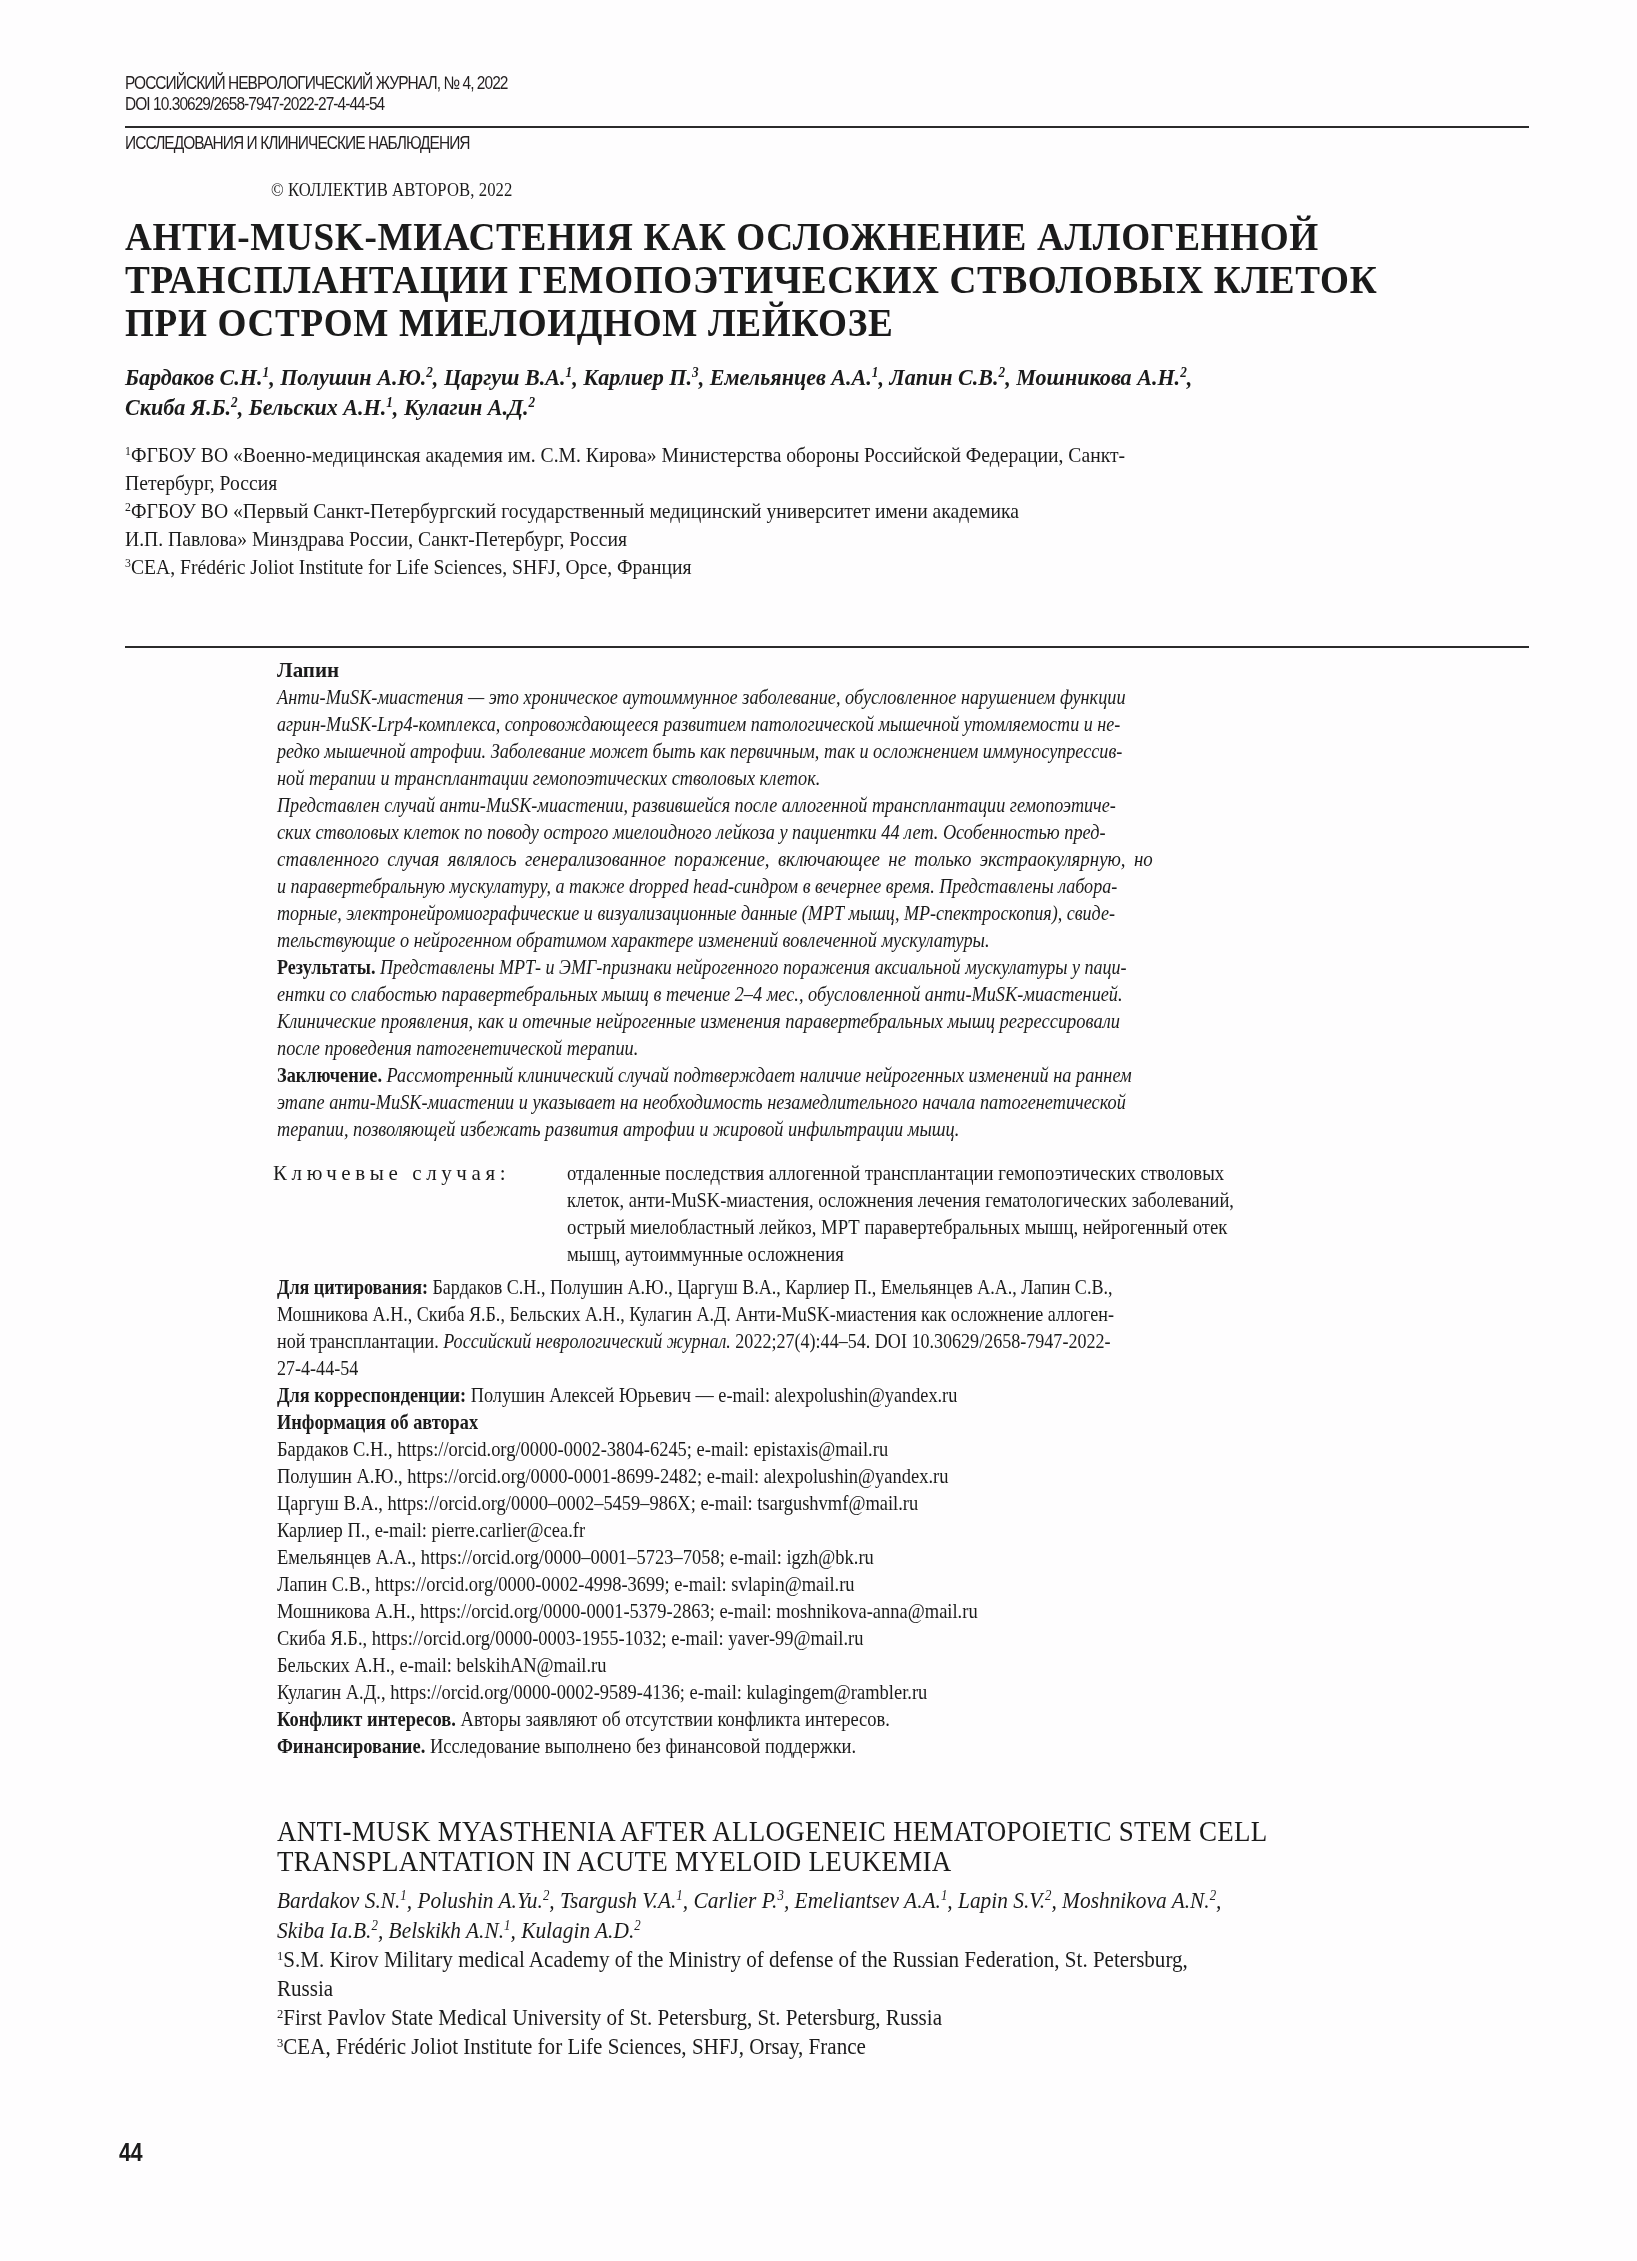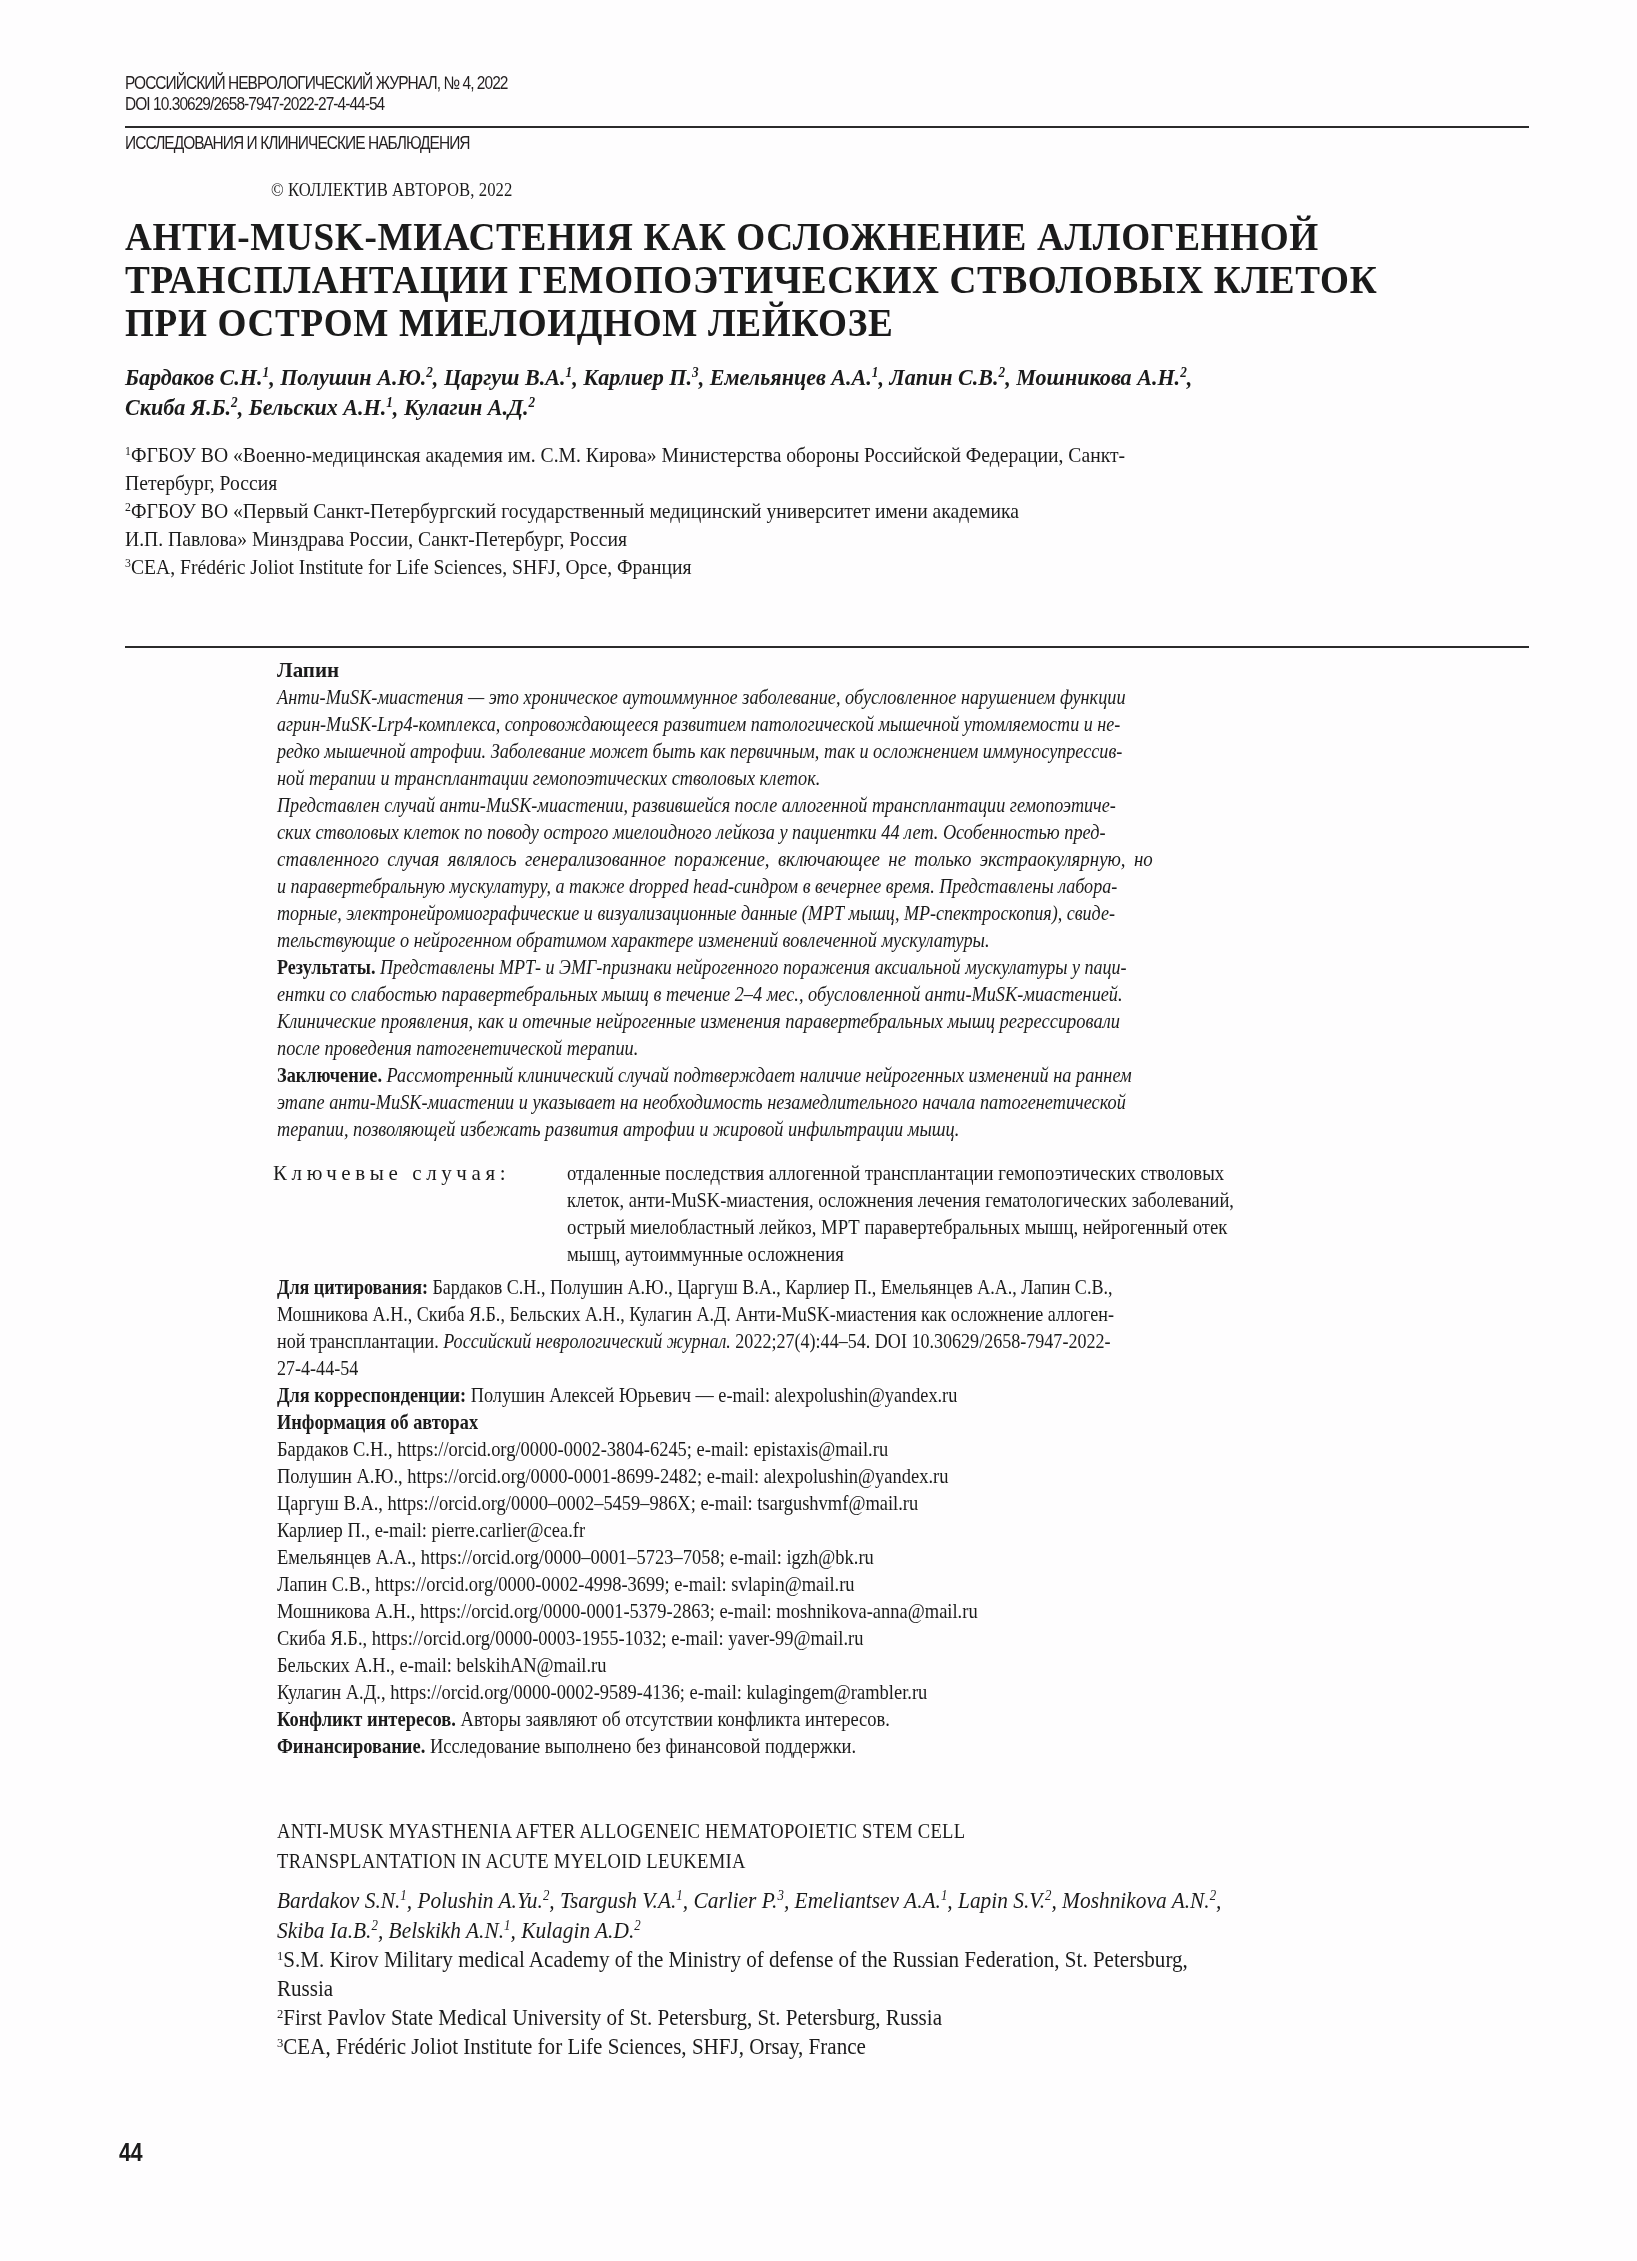--- a/index.html
+++ b/index.html
@@ -47,21 +47,21 @@
   .kw .label { position: absolute; left: 0; top: 0; letter-spacing: 4.6px; white-space: nowrap; }
   .kw .text { position: absolute; left: 294px; top: 0; width: 977px; }
   .kw .text div { white-space: nowrap; transform-origin: left center; }
   .info {
     left: 277px; top: 1274px; width: 1261px; font-size: 21px; line-height: 27px;
   }
   .info .line { white-space: nowrap; transform-origin: left center; }
   .info b { font-weight: bold; }
   .info i { font-style: italic; }
   .en-title {
-    left: 277px; top: 1816px; font-size: 20px; line-height: 30px; letter-spacing: 0.3px;
+    left: 277px; top: 1816px; font-size: 29px; line-height: 30px; letter-spacing: 0.3px;
   }
   .en-title div { white-space: nowrap; transform: scaleX(0.93); transform-origin: left center; }
   .en-authors {
     left: 277px; top: 1886px; font-style: italic; font-size: 23px; line-height: 30px;
   }
   .en-authors div { white-space: nowrap; transform: scaleX(0.93); transform-origin: left center; }
   .en-aff {
     left: 277px; top: 1945px; font-size: 22.4px; line-height: 29px;
   }
   .en-aff div { white-space: nowrap; transform: scaleX(0.94); transform-origin: left center; }

